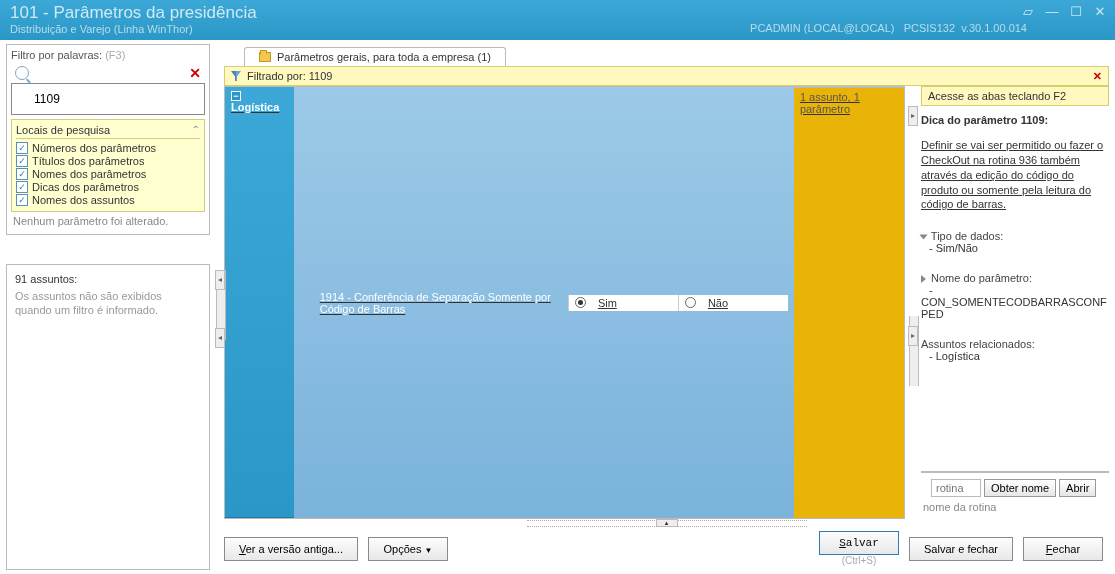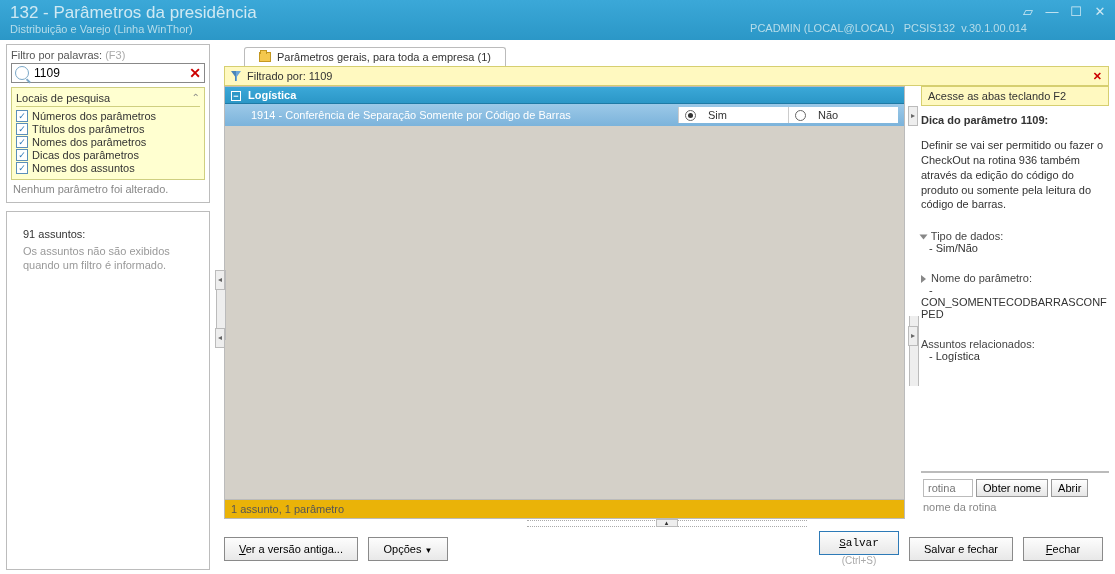--- a/index.html
+++ b/index.html
@@ -7,101 +7,101 @@
 
 .titlebar { height: 40px; background: linear-gradient(to bottom, #3ba8d8, #2b97c7); color: #e8f4f9; padding: 3px 10px 0; position: relative; }
 .titlebar .title { font-size: 17px; color: #cfe9f3; font-weight: 400; }
 .titlebar .subtitle { font-size: 11px; color: #b7ddea; }
 .titlebar .meta { position: absolute; right: 88px; top: 22px; font-size: 11px; color: #b7ddea; }
 .winbtns { position: absolute; right: 6px; top: 2px; display: flex; gap: 6px; }
 .winbtn { width: 18px; height: 18px; color: #cfe9f3; display: flex; align-items: center; justify-content: center; font-size: 13px; cursor: pointer; }
 
 .app-body { display: flex; height: 534px; }
 
-.left-panel { width: 216px; padding: 4px 6px; display: flex; flex-direction: column; gap: 4px; }
+.left-panel { width: 216px; padding: 4px 6px; display: flex; flex-direction: column; gap: 12px; }
 .panel-box { border: 1px solid #bcbcbc; background: #fff; padding: 4px; }
 .filter-label { font-size: 11px; color: #555; margin-bottom: 2px; }
 .filter-label .hint { color: #aaa; }
 .search-wrap { position: relative; }
-.search-input { width: 100%; border: 1px solid #888; padding: 2px 22px; font-size: 12px; }
+.search-input { width: 100%; border: 1px solid #888; padding: 8px 22px; font-size: 12px; margin-top: 20px; }
 .search-icon-left { position: absolute; left: 4px; top: 3px; width: 14px; height: 14px; border: 1.5px solid #7aa7c7; border-radius: 50%; }
 .search-icon-left::after { content:''; position:absolute; width:5px; height:1.5px; background:#7aa7c7; transform: rotate(45deg); bottom:-2px; right:-3px; }
 .clear-x { position: absolute; right: 4px; top: 2px; color: #c00; font-weight: bold; font-size: 14px; cursor: pointer; }
 
 .yellow-box { background: #ffffd0; border: 1px solid #cfcf80; padding: 4px; }
 .yellow-header { font-size: 11px; border-bottom: 1px solid #cfcf80; padding-bottom: 2px; margin-bottom: 3px; }
 .chevron-up { float: right; font-size: 10px; color: #888; }
 .chk-row { display: flex; align-items: center; gap: 4px; font-size: 11px; margin: 1px 0; }
 .chk { width: 12px; height: 12px; border: 1px solid #5a8fb9; background: #fff; display:inline-flex; align-items:center; justify-content:center; font-size:9px; color:#2d7ab7; }
 .status-line { font-size: 11px; color: #888; padding: 3px 2px; }
 
-.subjects-box { flex: 1; border: 1px solid #bcbcbc; padding: 16px; margin-top: 4px; }
+.subjects-box { flex: 1; border: 1px solid #bcbcbc; padding: 8px; margin-top: 17px; }
 .subjects-header { font-size: 11px; color: #333; margin-bottom: 4px; }
 .subjects-msg { font-size: 11px; color: #999; line-height: 1.3; }
 
 .splitter-v { width: 8px; position: relative; }
 .splitter-v::before { content:''; position:absolute; top:230px; left:0; width:8px; height:70px; border-left:1px solid #bbb; border-right:1px solid #bbb; background:#eee; }
 .splitter-tag { position: absolute; left: -1px; width: 10px; height: 20px; background:#eee; border:1px solid #bbb; font-size:8px; text-align:center; line-height:18px; color:#666;}
 
 .main-panel { flex: 1; display: flex; flex-direction: column; padding: 2px 6px 4px 0; }
 .tab-strip { height: 24px; display: flex; align-items: flex-end; padding-left: 20px; }
 .tab { background: #fff; border: 1px solid #bbb; border-bottom: none; border-radius: 3px 3px 0 0; padding: 3px 14px; font-size: 11px; display:flex; align-items:center; gap:6px; }
 .folder-icon { width:12px; height:10px; background:#f4c84e; border:1px solid #c49820; display:inline-block; position:relative; }
 .folder-icon::before { content:''; position:absolute; top:-3px; left:0; width:5px; height:3px; background:#f4c84e; border:1px solid #c49820; border-bottom:none;}
 
 .filter-bar { background: #fff9c0; border: 1px solid #d6cf70; padding: 3px 6px; font-size: 11px; display:flex; align-items:center; gap:6px; position:relative; }
 .funnel { width:10px; height:10px; background: conic-gradient(#6aa5d8 0 50%, #4a85b8 50% 100%); clip-path: polygon(0 0, 100% 0, 60% 55%, 60% 100%, 40% 100%, 40% 55%); }
 .filter-bar .close-x { position: absolute; right:6px; color:#c00; font-weight:bold; cursor:pointer; }
 
 .content-row { flex: 1; display: flex; gap: 4px; min-height: 0; }
-.grid-area { flex: 1; border: 1px solid #bbb; display:flex; flex-direction:column; background:#d4d0c8; }
+.grid-area { flex: 1; border: 1px solid #bbb; display:flex; flex-direction:row; background:#d4d0c8;text-decoration:underline; }
 .group-header { background: linear-gradient(to bottom,#3ba8d8,#2b97c7); color:#fff; font-size:11px; font-weight:bold; padding:2px 6px; border-bottom:1px solid #1e7aa5; }
 .group-header .exp { display:inline-block; width:10px; height:10px; border:1px solid #fff; text-align:center; line-height:8px; font-size:9px; margin-right:4px; background:#2b97c7;}
 .row { background: linear-gradient(to bottom,#9cc9e8,#7bb3db); color:#fff; font-size:11px; padding:3px 6px 3px 26px; display:flex; align-items:center; }
 .row-label { flex: 1; }
 .radio-cell { width:110px; display:flex; align-items:center; gap:12px; color:#333; background:#fff; padding:2px 6px; border-left:1px solid #ccc; font-size:11px; }
 .radio-cell:last-child { border-right: none; }
 .radio { width:11px; height:11px; border:1px solid #666; border-radius:50%; display:inline-flex; align-items:center; justify-content:center; background:#fff;}
 .radio.checked::after { content:''; width:5px; height:5px; background:#333; border-radius:50%; }
 .grid-body { flex:1; background:#d4d0c8; }
 .grid-footer { background:#eab308; border-top:1px solid #bbb; font-size:11px; padding:3px 6px; color:#555; }
 
 .right-panel { width: 188px; display:flex; flex-direction:column; gap:4px; }
 .info-yellow { background:#fff9c0; border:1px solid #d6cf70; padding:3px 6px; font-size:11px; }
 .tip-title { font-weight:bold; font-size:11px; margin:4px 0 8px; }
-.tip-body { font-size:11px; line-height:1.35; }
+.tip-body { font-size:11px; line-height:1.35;text-decoration:underline; }
 .info-section { margin-top:14px; font-size:11px; }
 .info-section .lbl { color:#444; }
 .info-section .val { padding-left:8px; word-break: break-all; }
 .arrow { display:inline-block; width:0; height:0; border-top:4px solid transparent; border-bottom:4px solid transparent; border-left:5px solid #888; margin-right:2px; vertical-align:middle;}
 .arrow.down { transform: rotate(90deg); }
 
 .routine-box { border-top:2px solid #bbb; padding:6px 2px; margin-top:auto; }
 .routine-row { display:flex; gap:3px; }
-.routine-input { width:50px; border:1px solid #bbb; padding:2px 4px; font-size:11px; color:#aaa; }
+.routine-input { width:50px; border:1px solid #bbb; padding:2px 4px; font-size:11px; color:#aaa;margin-left:8px; }
 .btn-sm { border:1px solid #999; background:linear-gradient(#fefefe,#e6e6e6); padding:2px 6px; font-size:11px; cursor:pointer; }
 .routine-name { font-size:11px; color:#888; margin-top:4px; }
 
 .splitter-h { height: 8px; position:relative; display:flex; justify-content:center; }
 .splitter-h::before { content:''; width:280px; height:5px; border:1px dotted #aaa; border-left:none; border-right:none; margin-top:1px;}
 .splitter-h-tab { position:absolute; width:22px; height:8px; background:#eee; border:1px solid #bbb; font-size:7px; text-align:center; line-height:6px; }
 
 .button-bar { display:flex; padding: 4px 6px 4px 0; align-items:center; gap:10px; }
 .btn { border:1px solid #8a8a8a; background:linear-gradient(#fdfdfd,#e8e8e8); padding:5px 14px; font-size:11px; cursor:pointer; min-width:80px; text-align:center; }
 .btn.primary { border:1.5px solid #2d7ab7;font-family:Liberation Mono, monospace; }
 .btn .caret { font-size:8px; margin-left:3px; }
 .spacer { flex:1; }
 
 .underline-first::first-letter { text-decoration: underline; }
 </style>
 </head>
 <body>
 
 <div class="titlebar">
-  <div class="title">132 - Parâmetros da presidência</div>
+  <div class="title">101 - Parâmetros da presidência</div>
   <div class="subtitle">Distribuição e Varejo (Linha WinThor)</div>
   <div class="meta">
     <span>PCADMIN (LOCAL@LOCAL)</span>&nbsp;&nbsp;
     <span>PCSIS132</span>&nbsp;
     <span>v.30.1.00.014</span>
   </div>
   <div class="winbtns">
     <div class="winbtn">▱</div>
     <div class="winbtn">—</div>
     <div class="winbtn">☐</div>

